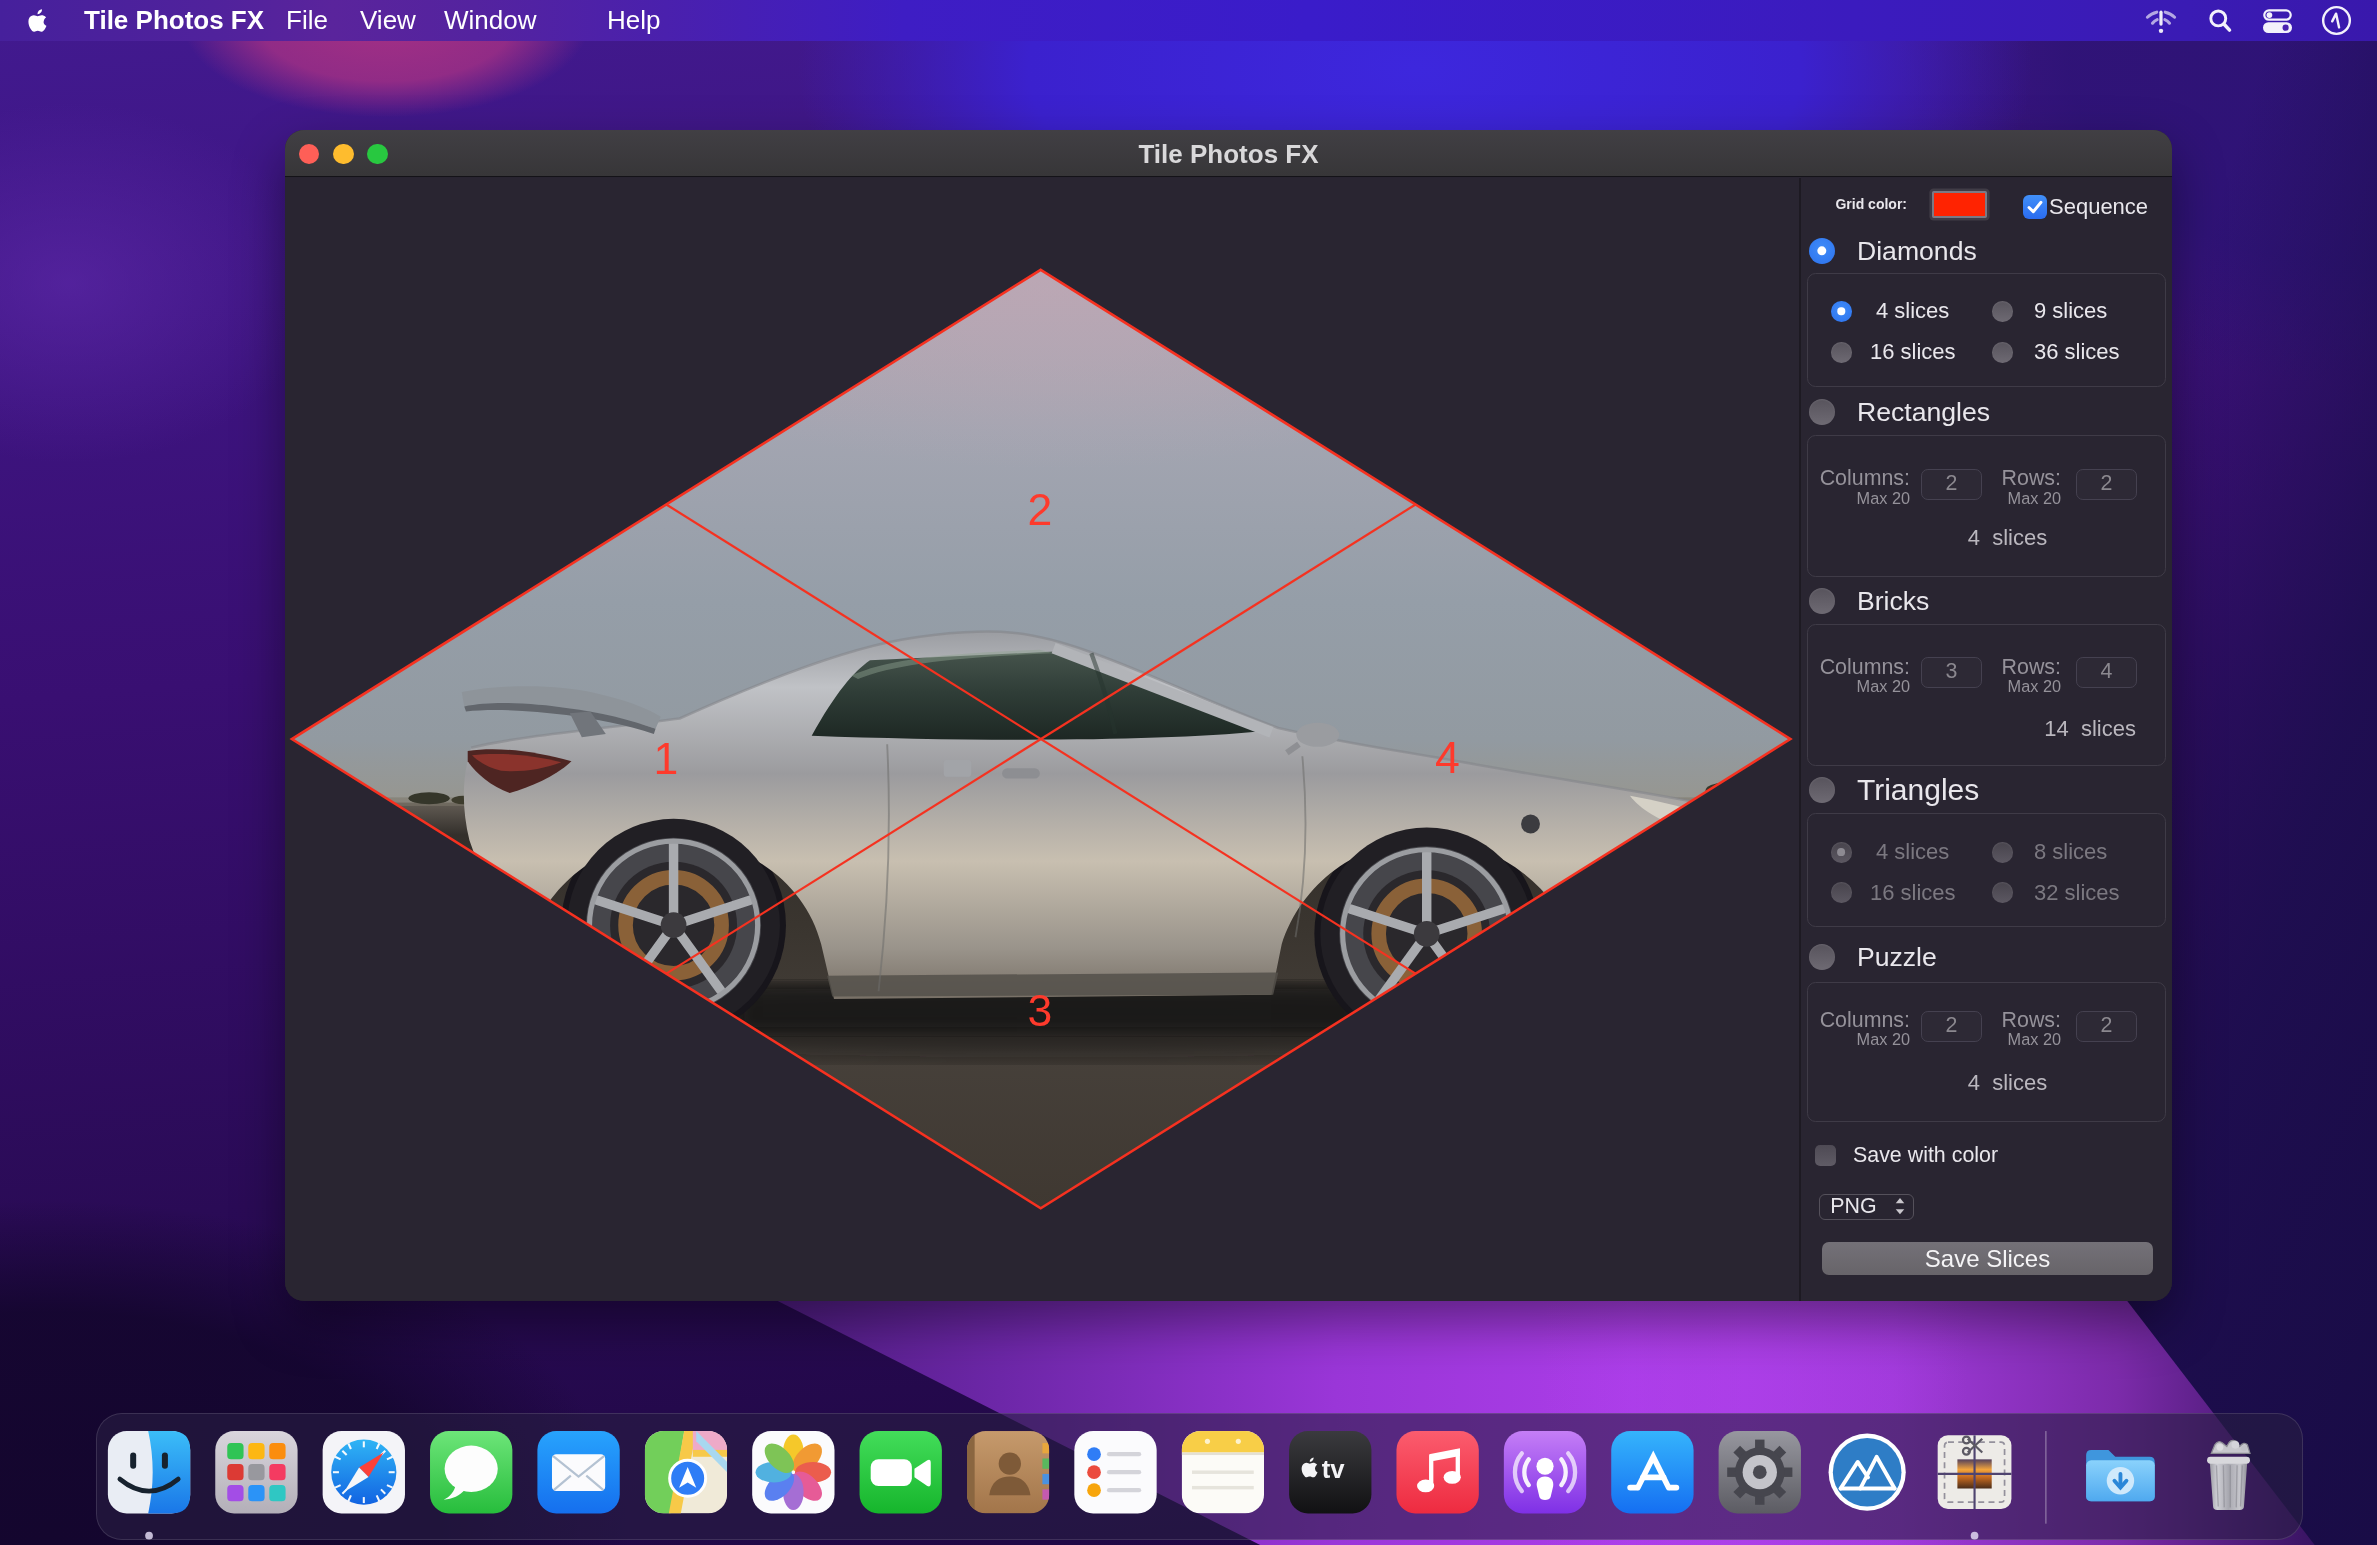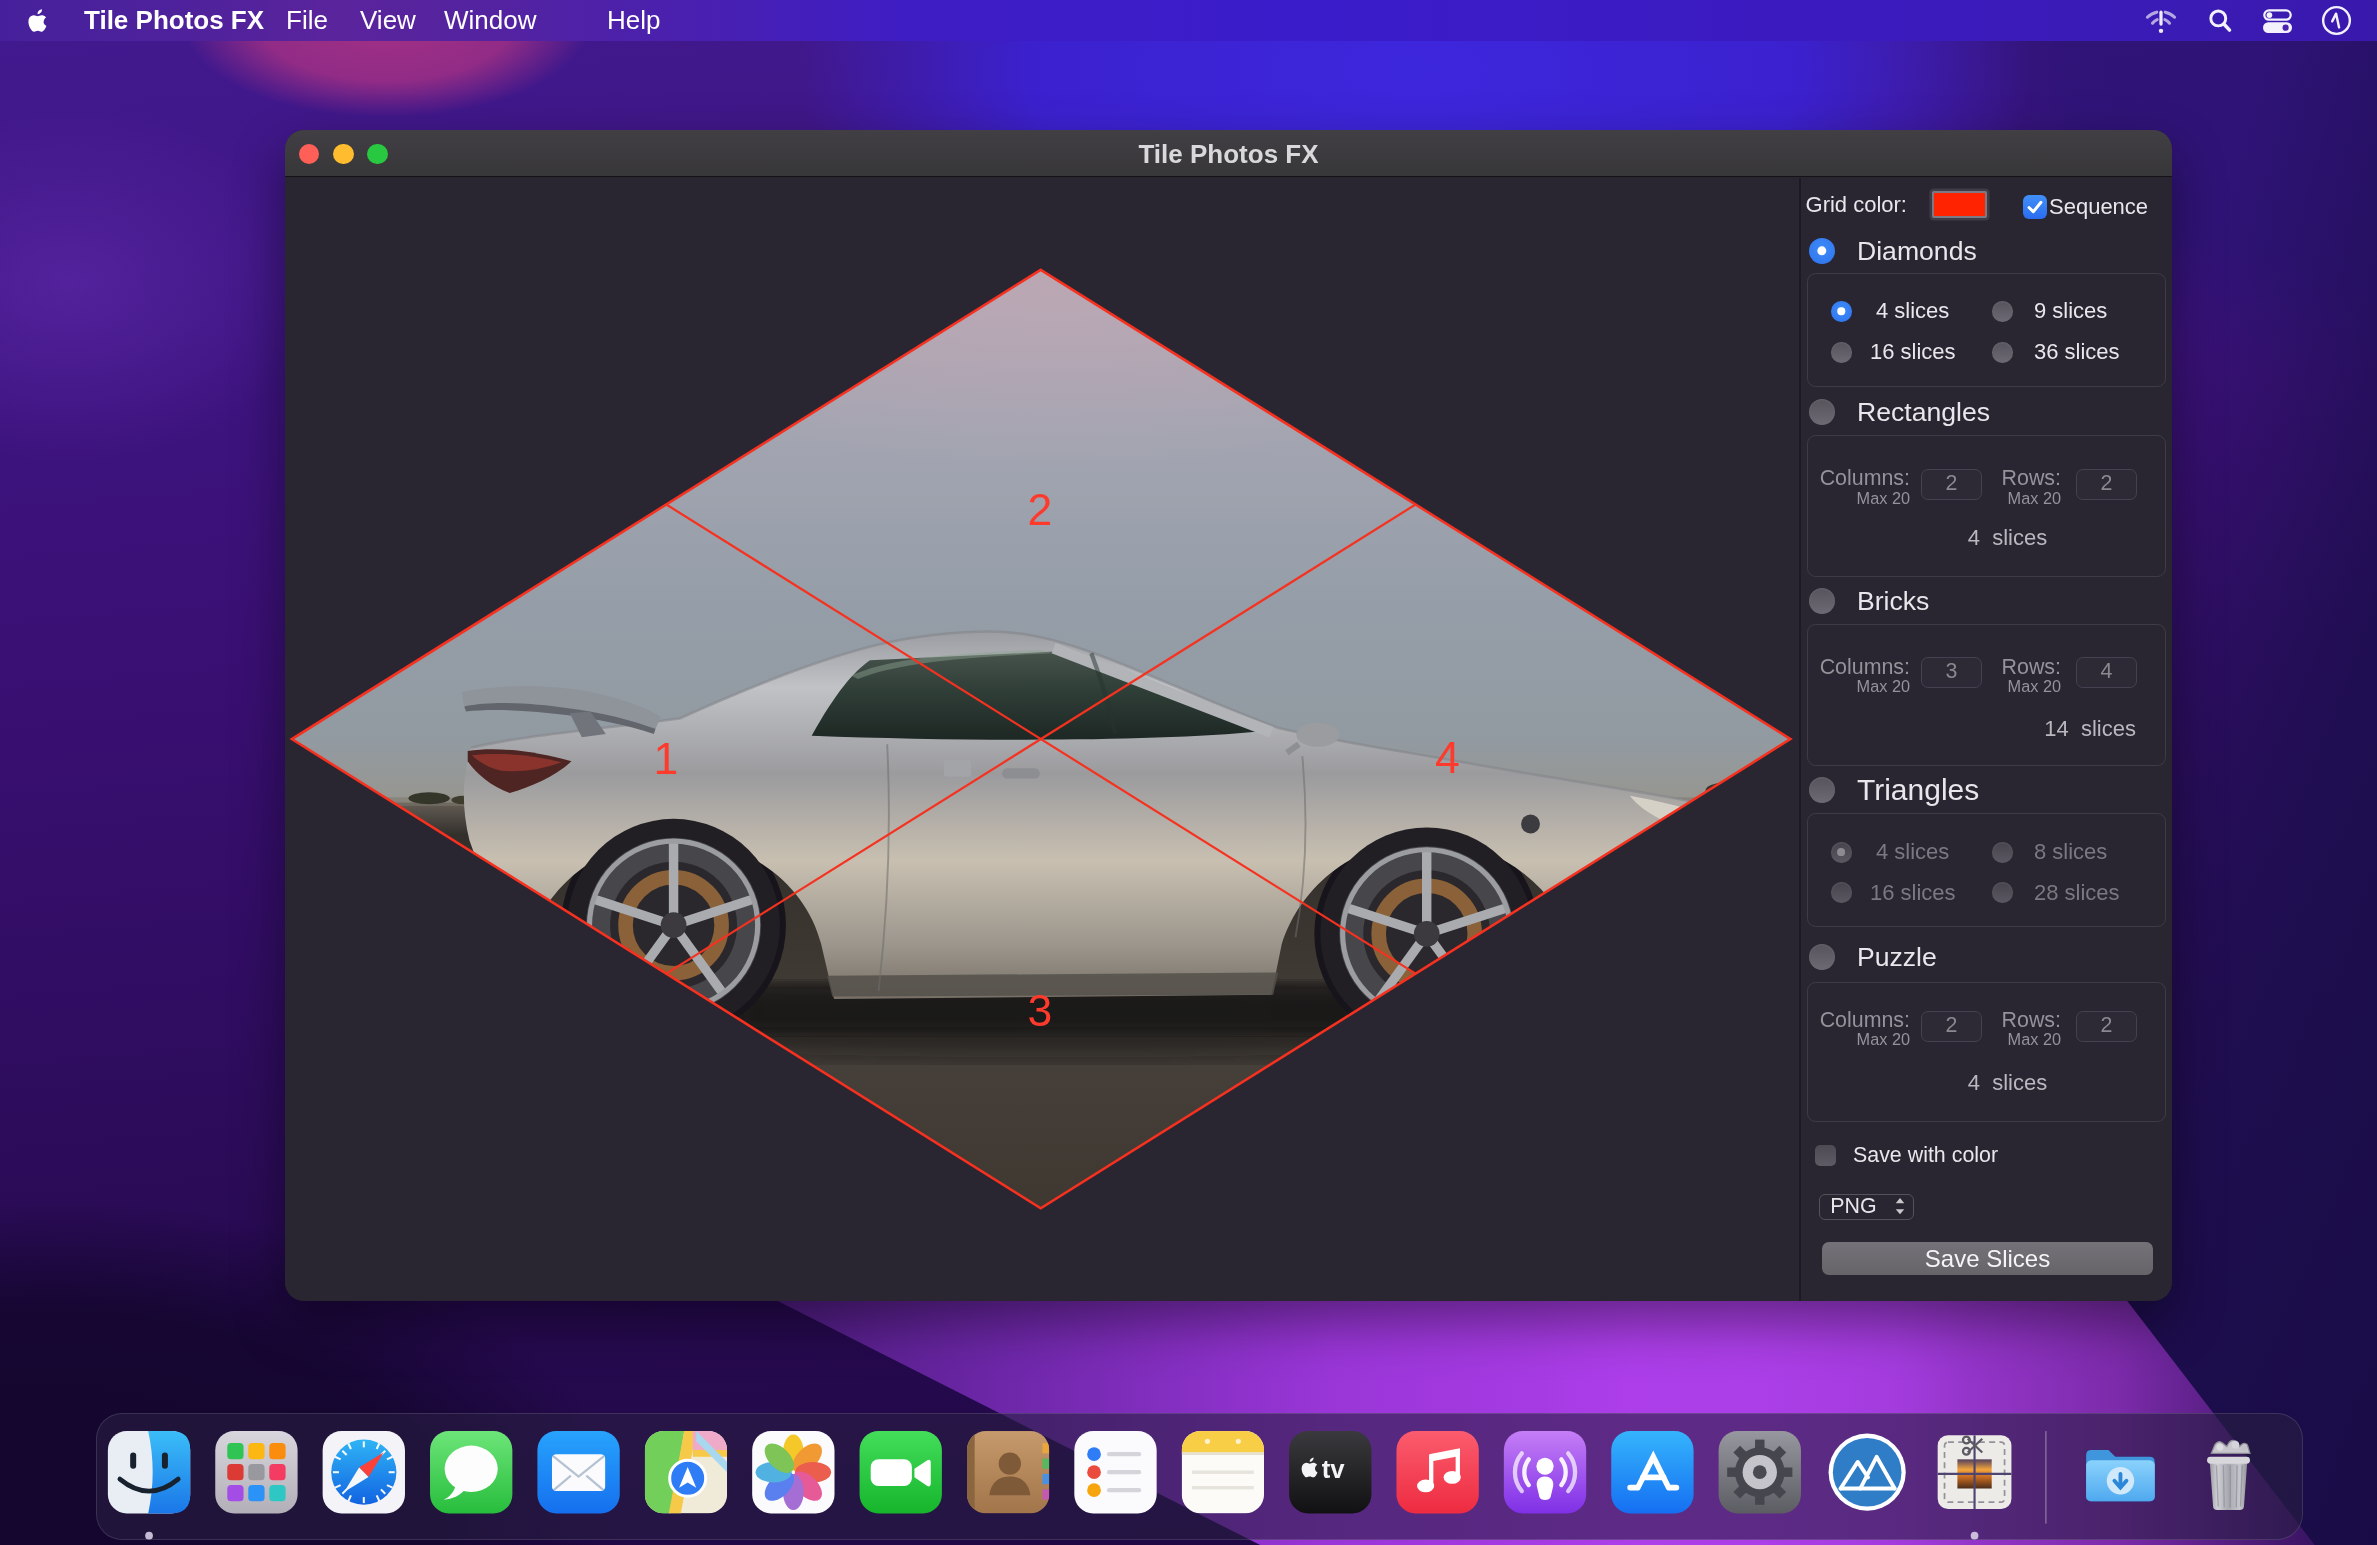--- a/index.html
+++ b/index.html
@@ -261,21 +261,21 @@
         <text x="444" y="695">1</text>
         <text x="880" y="405">2</text>
         <text x="880" y="989">3</text>
         <text x="1355" y="693">4</text>
       </g>
     </svg>
     </div>
     <div id="divider"></div>
     <div id="sidebar"></div>
 
-    <div class="lbl" style="left:1458px;top:61px;width:164px;text-align:right;font-size:22px;line-height:27.4px;">Grid color:</div>
+    <div class="lbl" style="left:1458px;top:61px;width:164px;text-align:right;font-size:14px;line-height:27.4px;font-weight:bold;">Grid color:</div>
     <div class="abs" style="left:1647px;top:61px;width:55px;height:27.4px;background:#ff2301;border:2.6px solid #7c7984;border-radius:1.7px;box-sizing:border-box;box-shadow:0 0 0 2.6px #403c46;"></div>
     <div class="abs" style="left:1738px;top:65px;width:24px;height:24px;border-radius:6px;background:linear-gradient(#4190f8,#2a6cf0);">
       <svg width="24" height="24" viewBox="0 0 28 28">
           <path d="M7 14.5 L12 19.5 L21 8.5" stroke="#fff" stroke-width="3.4" fill="none" stroke-linecap="round" stroke-linejoin="round"></path>
         </svg>
     </div>
     <div class="lbl" style="left:1764px;top:63px;font-size:22px;line-height:27.4px;">Sequence</div>
 
     <div class="radio on dot" style="left:1524px;top:108px;width:26px;height:26px;"></div>
     <div class="lbl" style="left:1572px;top:105px;font-size:26.6px;line-height:33px;">Diamonds</div>
@@ -318,21 +318,21 @@
     <div class="lbl" style="left:1572px;top:643px;font-size:30px;line-height:33px;">Triangles</div>
 
     <div class="groupbox" style="left:1522px;top:683px;width:359px;height:114px;"></div>
     <div class="radio off dim ddot" style="left:1546px;top:712px;width:20.6px;height:20.6px;"></div>
     <div class="dlbl" style="left:1591px;top:709px;font-size:22px;line-height:26px;">4 slices</div>
     <div class="radio off dim" style="left:1707px;top:712px;width:20.6px;height:20.6px;"></div>
     <div class="dlbl" style="left:1749px;top:709px;font-size:22px;line-height:26px;">8 slices</div>
     <div class="radio off dim" style="left:1546px;top:752px;width:20.6px;height:20.6px;"></div>
     <div class="dlbl" style="left:1585px;top:750px;font-size:22px;line-height:26px;">16 slices</div>
     <div class="radio off dim" style="left:1707px;top:752px;width:20.6px;height:20.6px;"></div>
-    <div class="dlbl" style="left:1749px;top:750px;font-size:22px;line-height:26px;">28 slices</div>
+    <div class="dlbl" style="left:1749px;top:750px;font-size:22px;line-height:26px;">32 slices</div>
 
     <div class="radio off" style="left:1524px;top:814px;width:26px;height:26px;"></div>
     <div class="lbl" style="left:1572px;top:811px;font-size:26.6px;line-height:33px;">Puzzle</div>
 
     <div class="groupbox" style="left:1522px;top:852px;width:359px;height:140px;"></div>
     <div class="glbl" style="left:1453px;top:877px;width:172px;text-align:right;font-size:21.4px;line-height:26px;">Columns:</div>
     <div class="glbl" style="left:1453px;top:899px;width:172px;text-align:right;font-size:16.3px;line-height:20px;">Max 20</div>
     <div class="numin" style="left:1636px;top:881px;">2</div>
     <div class="glbl" style="left:1604px;top:877px;width:172px;text-align:right;font-size:21.4px;line-height:26px;">Rows:</div>
     <div class="glbl" style="left:1604px;top:899px;width:172px;text-align:right;font-size:16.3px;line-height:20px;">Max 20</div>

